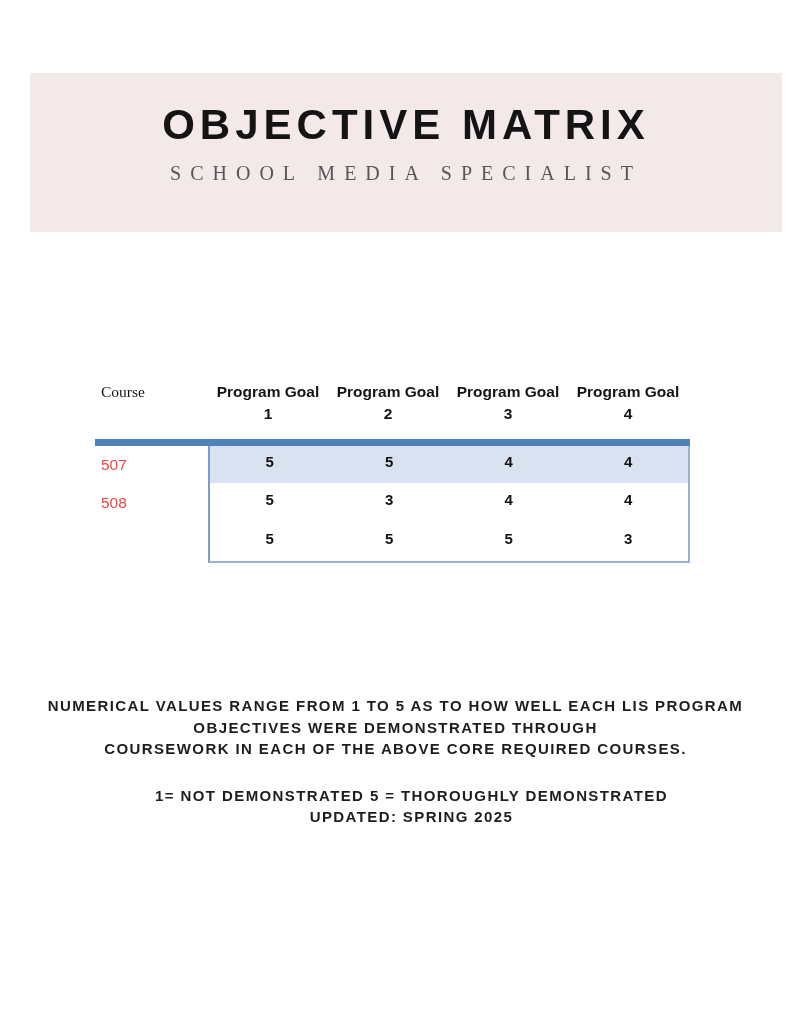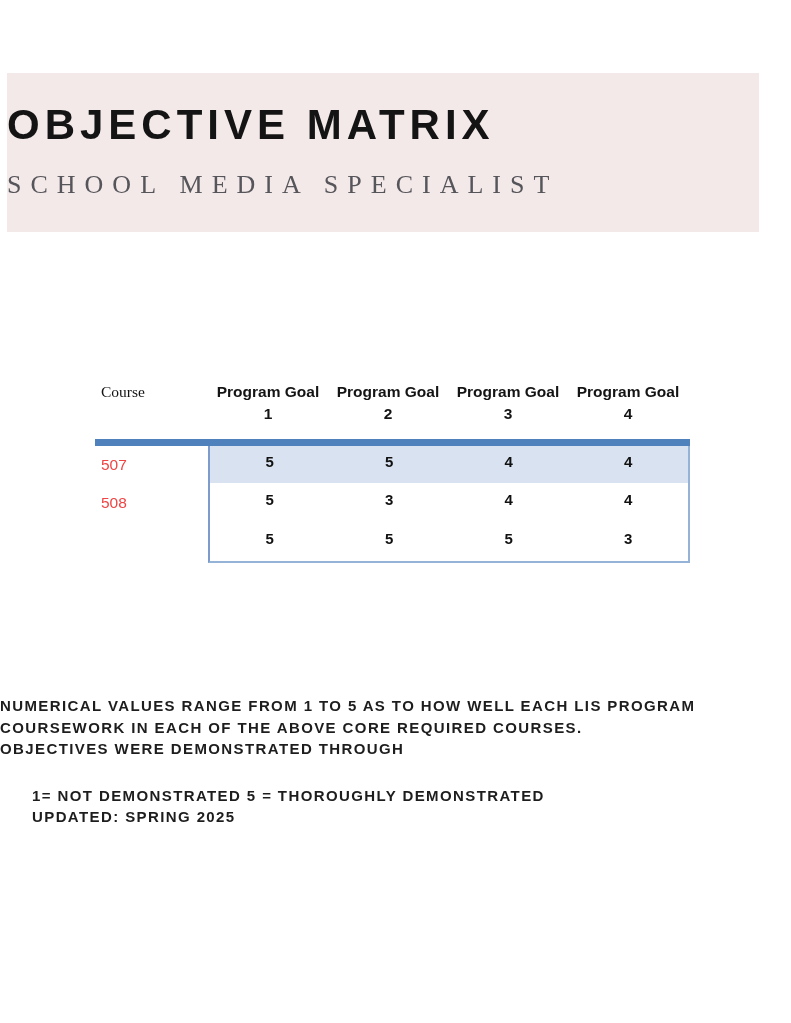--- a/index.html
+++ b/index.html
@@ -1,30 +1,30 @@
 <!DOCTYPE html>
 <html><head>
 <meta charset="utf-8">
 <style>
   * { margin:0; padding:0; box-sizing:border-box; }
   html,body { width:791px; height:1023px; background:#ffffff; overflow:hidden; }
   body { position:relative; font-family:"Liberation Sans", sans-serif; color:#1a1a1a; }
 
   
   .band {
-    position:absolute; left:7px; top:73px; width:752px; height:159px;
-    background:#f3e9e9; 
+    position:absolute; left:30px; top:73px; width:752px; height:159px;
+    background:#f3e9e9; text-align:center;
   }
   .title {
     margin-top:29px; font-size:42px; font-weight:800; letter-spacing:5px;
     line-height:46px; color:#141414;
   }
   .subtitle {
-    margin-top:22px; font-family:"Liberation Serif", serif; font-weight:400;
-    font-size:26px; letter-spacing:9px; color:#56555a;
+    margin-top:14px; font-family:"Liberation Serif", serif; font-weight:400;
+    font-size:20px; letter-spacing:9px; color:#56555a;
   }
 
   
   .table-wrap { position:absolute; left:95px; top:382px; width:595px; }
   .thead { display:flex; font-size:15.5px; color:#141414; }
   .th-course { width:113px; padding-left:6px; line-height:20px;font-family:Liberation Serif, serif; }
   .th-goal { width:120px; text-align:center; line-height:20px;font-weight:bold; }
   .th-goal .num { margin-top:2px; }
   .bar { height:7px; background:#4f81bd; margin-top:15px; }
   .tbody { display:flex; }
@@ -45,21 +45,21 @@
   .trow { display:flex; height:39px; }
   .trow.hl { height:37px; background:#d8e2f0; }
   .vcell {
     width:25%; display:flex; align-items:center; justify-content:center;
     font-weight:bold; font-size:15px; color:#111111;
     position:relative; top:-3px;
   }
 
   
   .footer {
-    position:absolute; left:0; top:695px; width:791px; 
+    position:absolute; left:0; top:695px; width:791px; text-align:center;
     font-weight:bold; font-size:15px; letter-spacing:1.4px;
     line-height:21.5px; color:#1d1d1d;
   }
   .legend { margin-top:25px;margin-left:32px; }
 </style>
 </head>
 <body>
 
 <div class="band">
   <div class="title">OBJECTIVE MATRIX</div>
@@ -113,19 +113,19 @@
         <div class="vcell">5</div>
         <div class="vcell">5</div>
         <div class="vcell">3</div>
       </div>
     </div>
   </div>
 </div>
 
 <div class="footer">
   <div>NUMERICAL VALUES RANGE FROM 1 TO 5 AS TO HOW WELL EACH LIS PROGRAM</div>
+  <div>OBJECTIVES WERE DEMONSTRATED THROUGH</div>
   <div>COURSEWORK IN EACH OF THE ABOVE CORE REQUIRED COURSES.</div>
-  <div>OBJECTIVES WERE DEMONSTRATED THROUGH</div>
   <div class="legend">
     <div>1= NOT DEMONSTRATED 5 = THOROUGHLY DEMONSTRATED</div>
     <div>UPDATED: SPRING 2025</div>
   </div>
 </div>
 
 </body></html>

